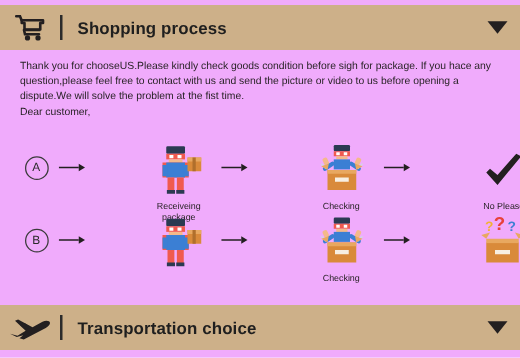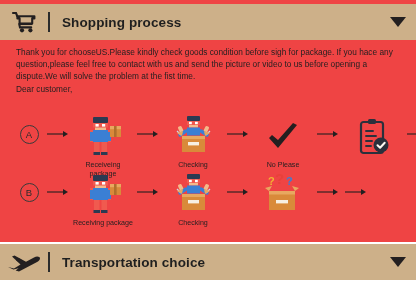--- a/index.html
+++ b/index.html
@@ -10,22 +10,22 @@
     width: 416px;
     height: 286px;
     overflow: hidden;
     background: #ffffff;
     font-family: "Liberation Sans", sans-serif;
     -webkit-font-smoothing: antialiased;
   }
   .page {
     position: relative;
     width: 416px;
-    height: 242px;
-    background: #ef4444;
+    height: 286px;
+    background: #f0abfc;
     box-sizing: border-box;
   }
 
   
   .bar {
     position: absolute;
     left: 0;
     width: 416px;
     height: 36px;
     background: #cdb089;
@@ -128,20 +128,21 @@
     flex: 0 0 auto;
   }
   .arrow svg { display: block; }
 
   .step {
     flex: 0 0 auto;
     display: flex;
     flex-direction: column;
     align-items: center;
     width: 62px;
+    margin-left: 40px;
   }
   .step-icon {
     height: 44px;
     display: flex;
     align-items: flex-end;
     justify-content: center;
   }
   .step-label {
     margin-top: 5px;
     font-size: 7.1px;
@@ -316,21 +317,20 @@
           <rect x="24" y="18" width="4" height="9" fill="#3b7fd4"></rect>
           <rect x="11" y="28" width="5.5" height="11" fill="#f05a4f"></rect>
           <rect x="18.5" y="28" width="5.5" height="11" fill="#f05a4f"></rect>
           <rect x="10.5" y="38" width="6.5" height="3" fill="#2b3a52"></rect>
           <rect x="18" y="38" width="6.5" height="3" fill="#2b3a52"></rect>
           <rect x="27" y="12" width="11" height="11" fill="#d98a3a"></rect>
           <rect x="27" y="12" width="11" height="3.2" fill="#e8a860"></rect>
           <rect x="31" y="12" width="2.6" height="11" fill="#b06f2c"></rect>
         </svg>
       </div>
-      <div class="step-label">Receiving package</div>
     </div>
 
     <div class="arrow">
       <svg width="22" height="8" viewBox="0 0 22 8">
           <path d="M0 4 h16" stroke="#231f20" stroke-width="1.1"></path>
           <path d="M16 1 l5 3 l-5 3 z" fill="#231f20"></path>
         </svg>
     </div>
 
     <div class="step">

